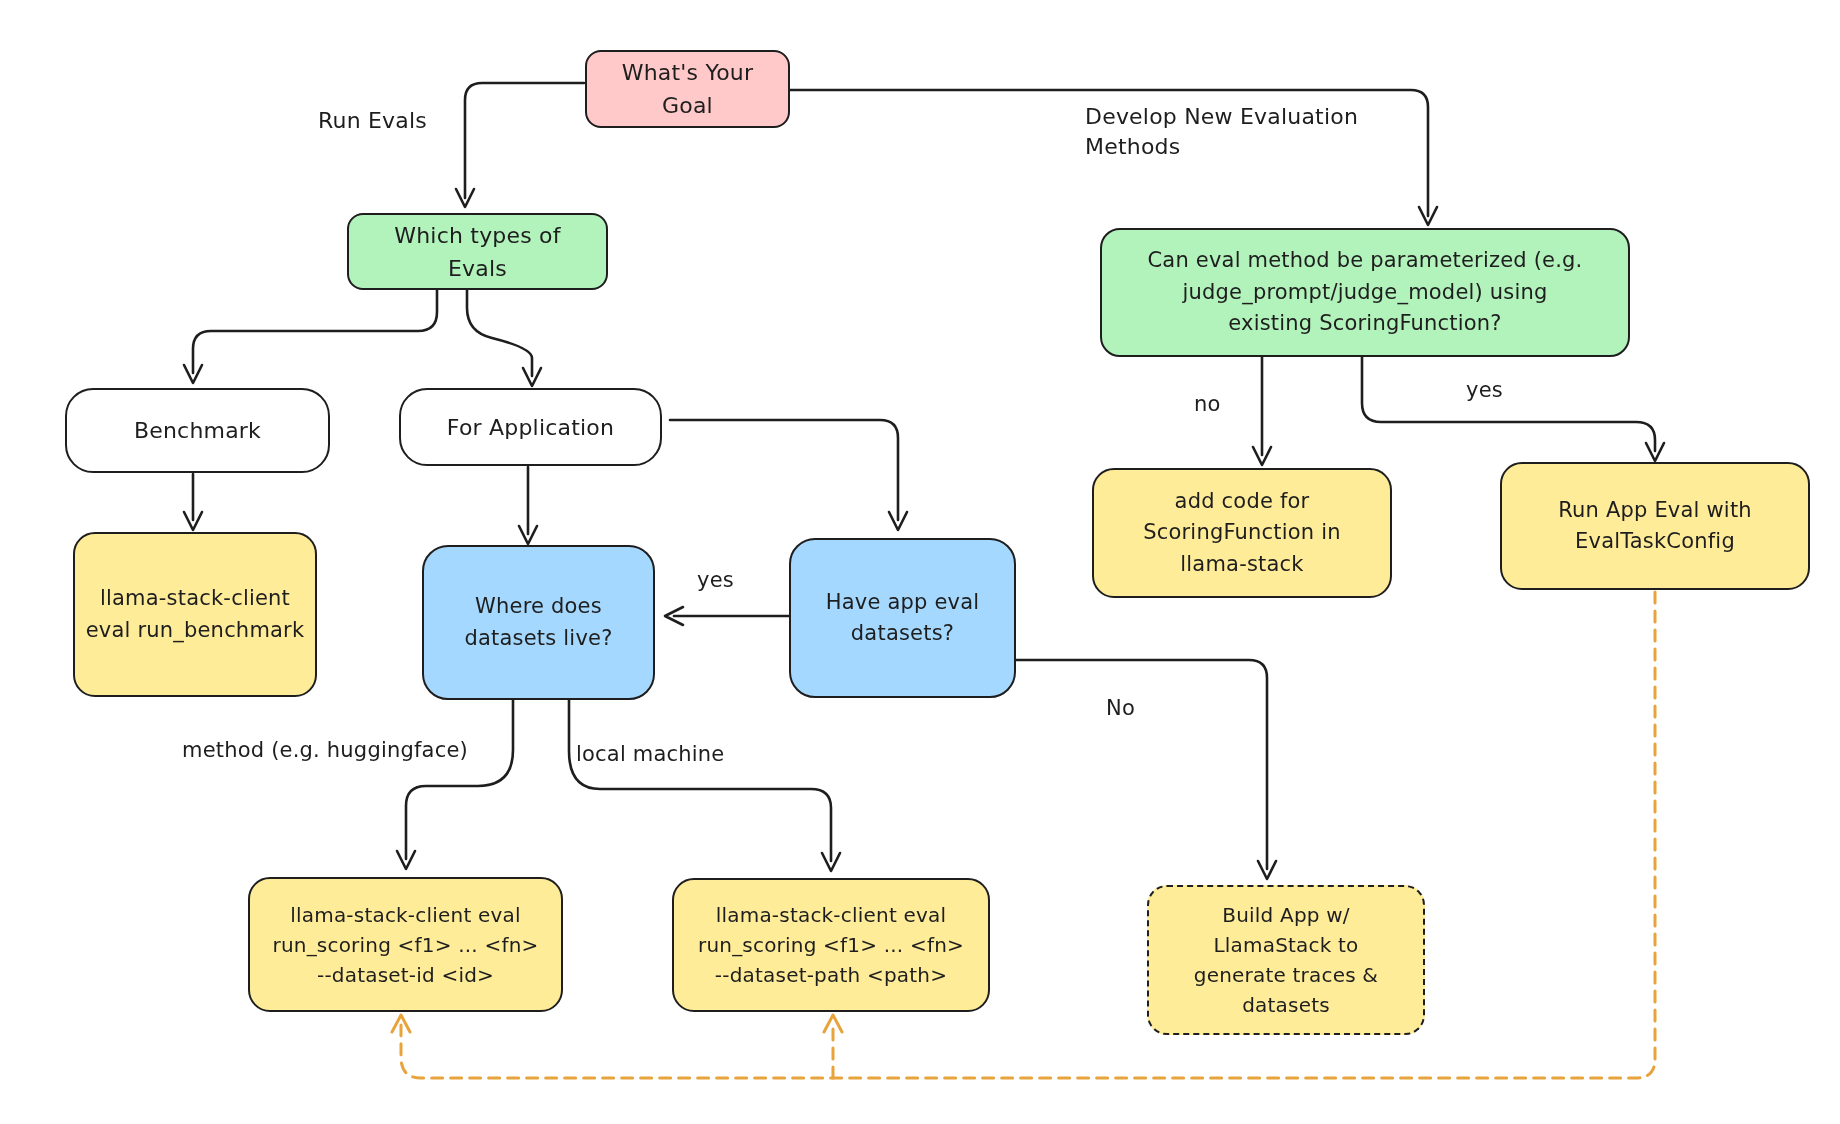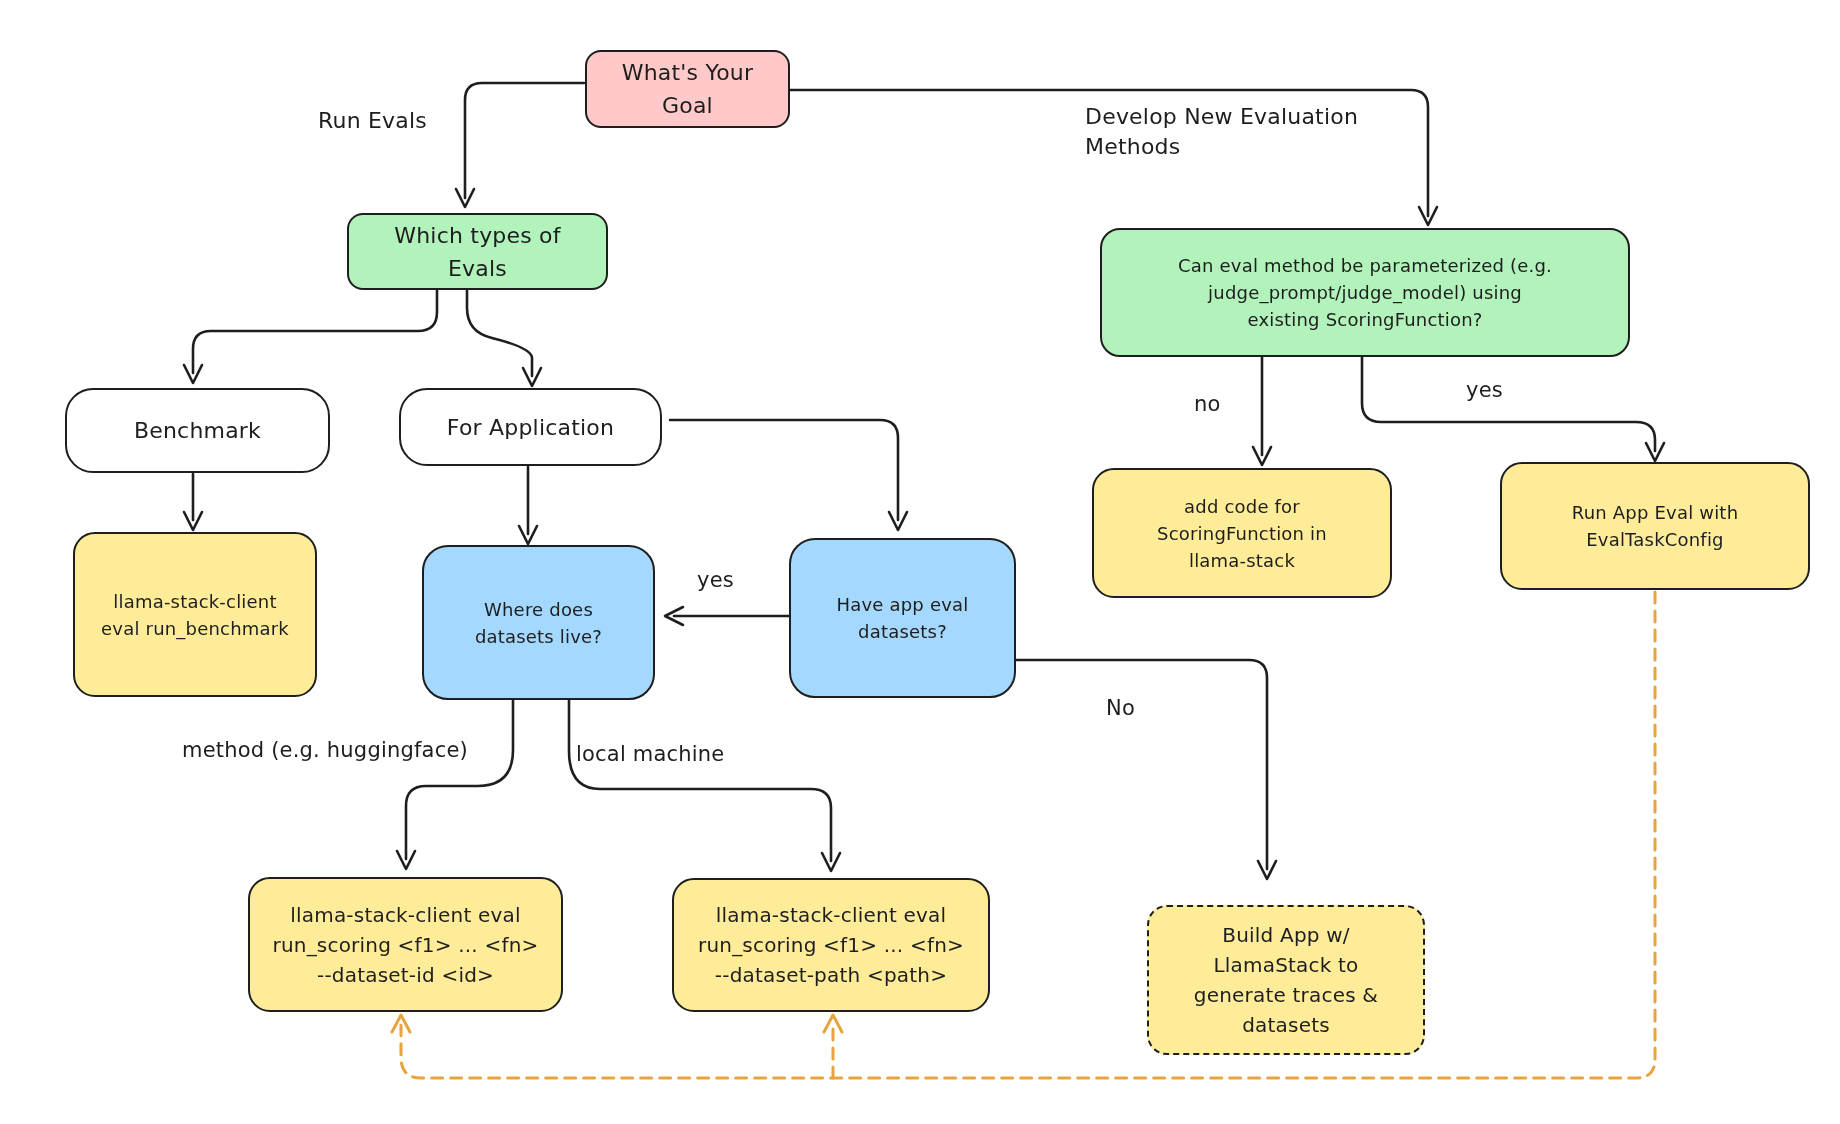--- a/index.html
+++ b/index.html
@@ -21,22 +21,22 @@
     border:2.6px solid var(--stroke); border-radius:22px;
     display:flex; align-items:center; justify-content:center;
     text-align:center; line-height:1.5; letter-spacing:.2px;
     white-space:pre-line; padding:6px 10px;
   }
   .pink{background:var(--pink);}
   .green{background:var(--green);}
   .blue{background:var(--blue); border-radius:26px;}
   .yellow{background:var(--yellow);}
   .white{background:var(--white); border-radius:28px;}
-  .dashed-border{border-style:dashed;margin-top:20px;}
-  .fs22{font-size:22px;} .fs21{font-size:18px;} .fs20{font-size:20px;}
+  .dashed-border{border-style:dashed;}
+  .fs22{font-size:22px;} .fs21{font-size:21px;} .fs20{font-size:20px;}
   .elabel{
     position:absolute; text-align:left; line-height:1.35; letter-spacing:.2px;
     white-space:pre-line; font-size:21px;
   }
   .fs22l{font-size:22px;}
 </style>
 </head>
 <body>
 
 <div id="canvas">

